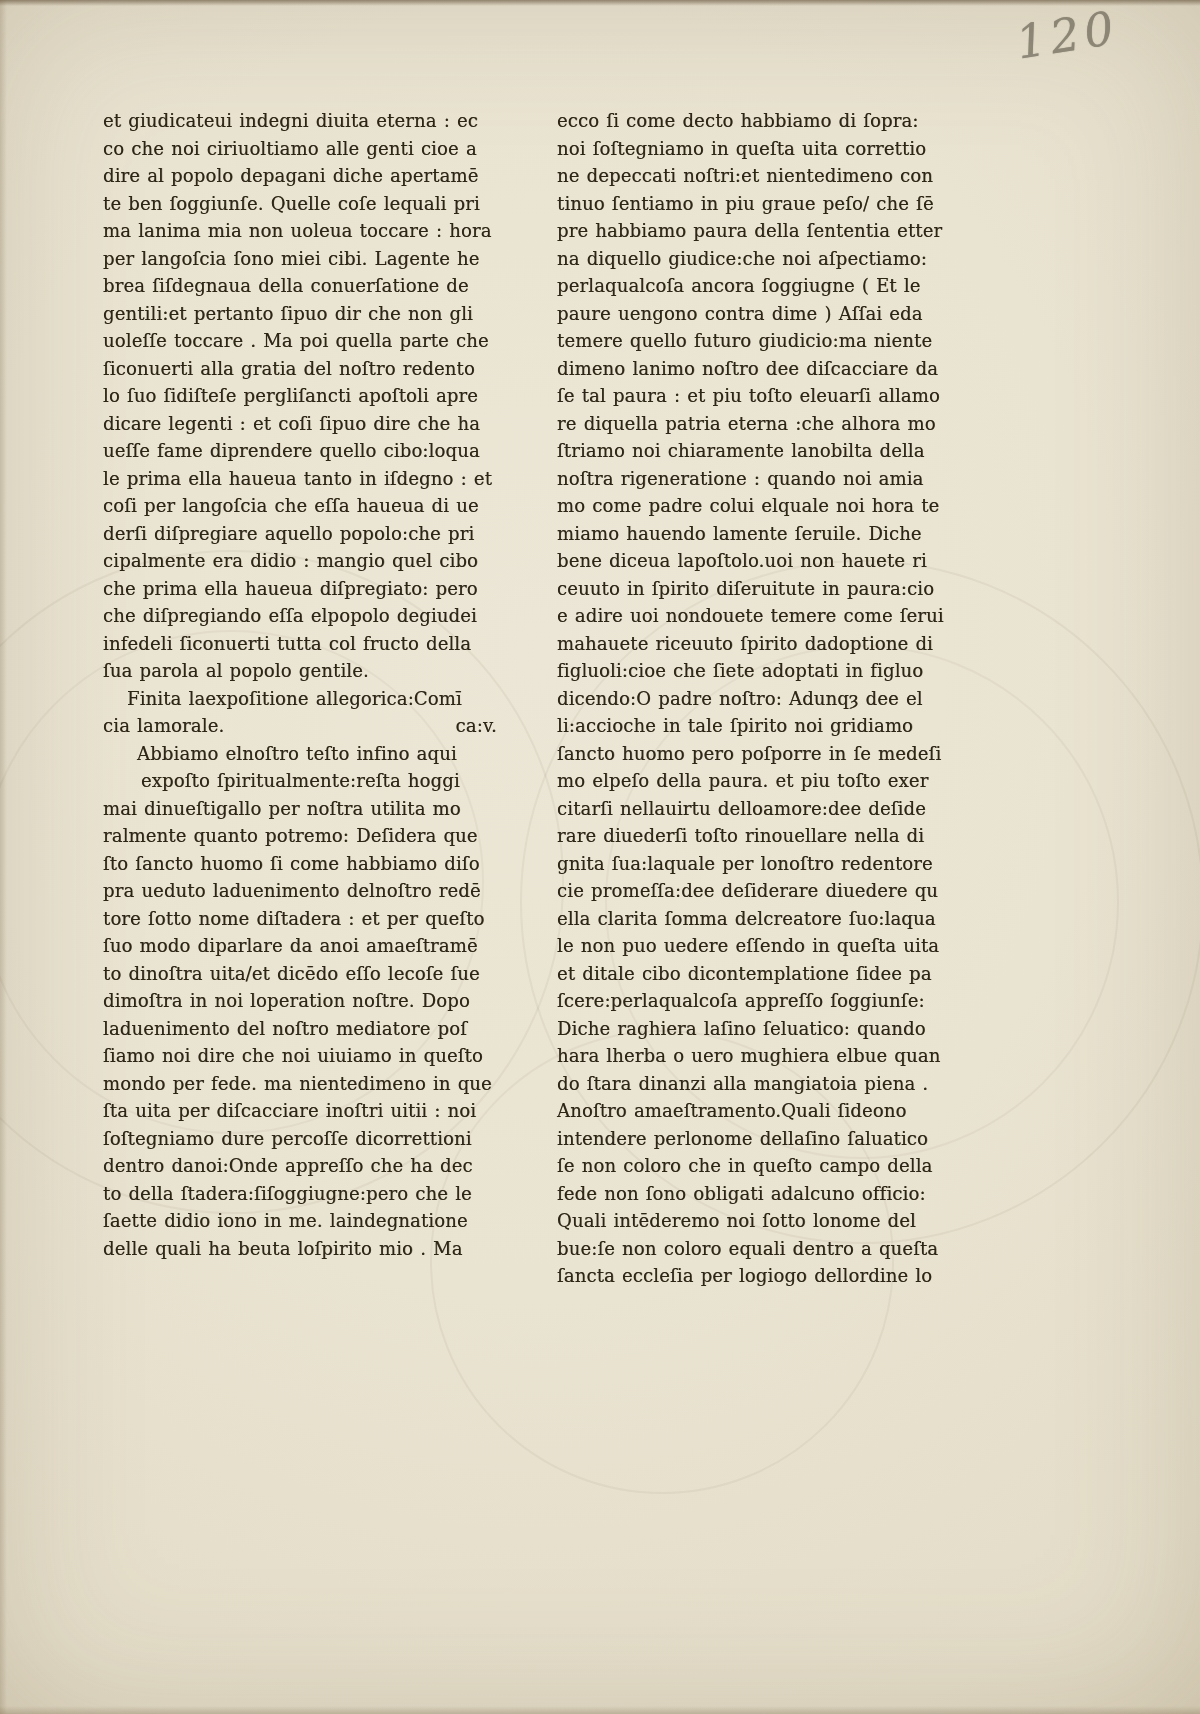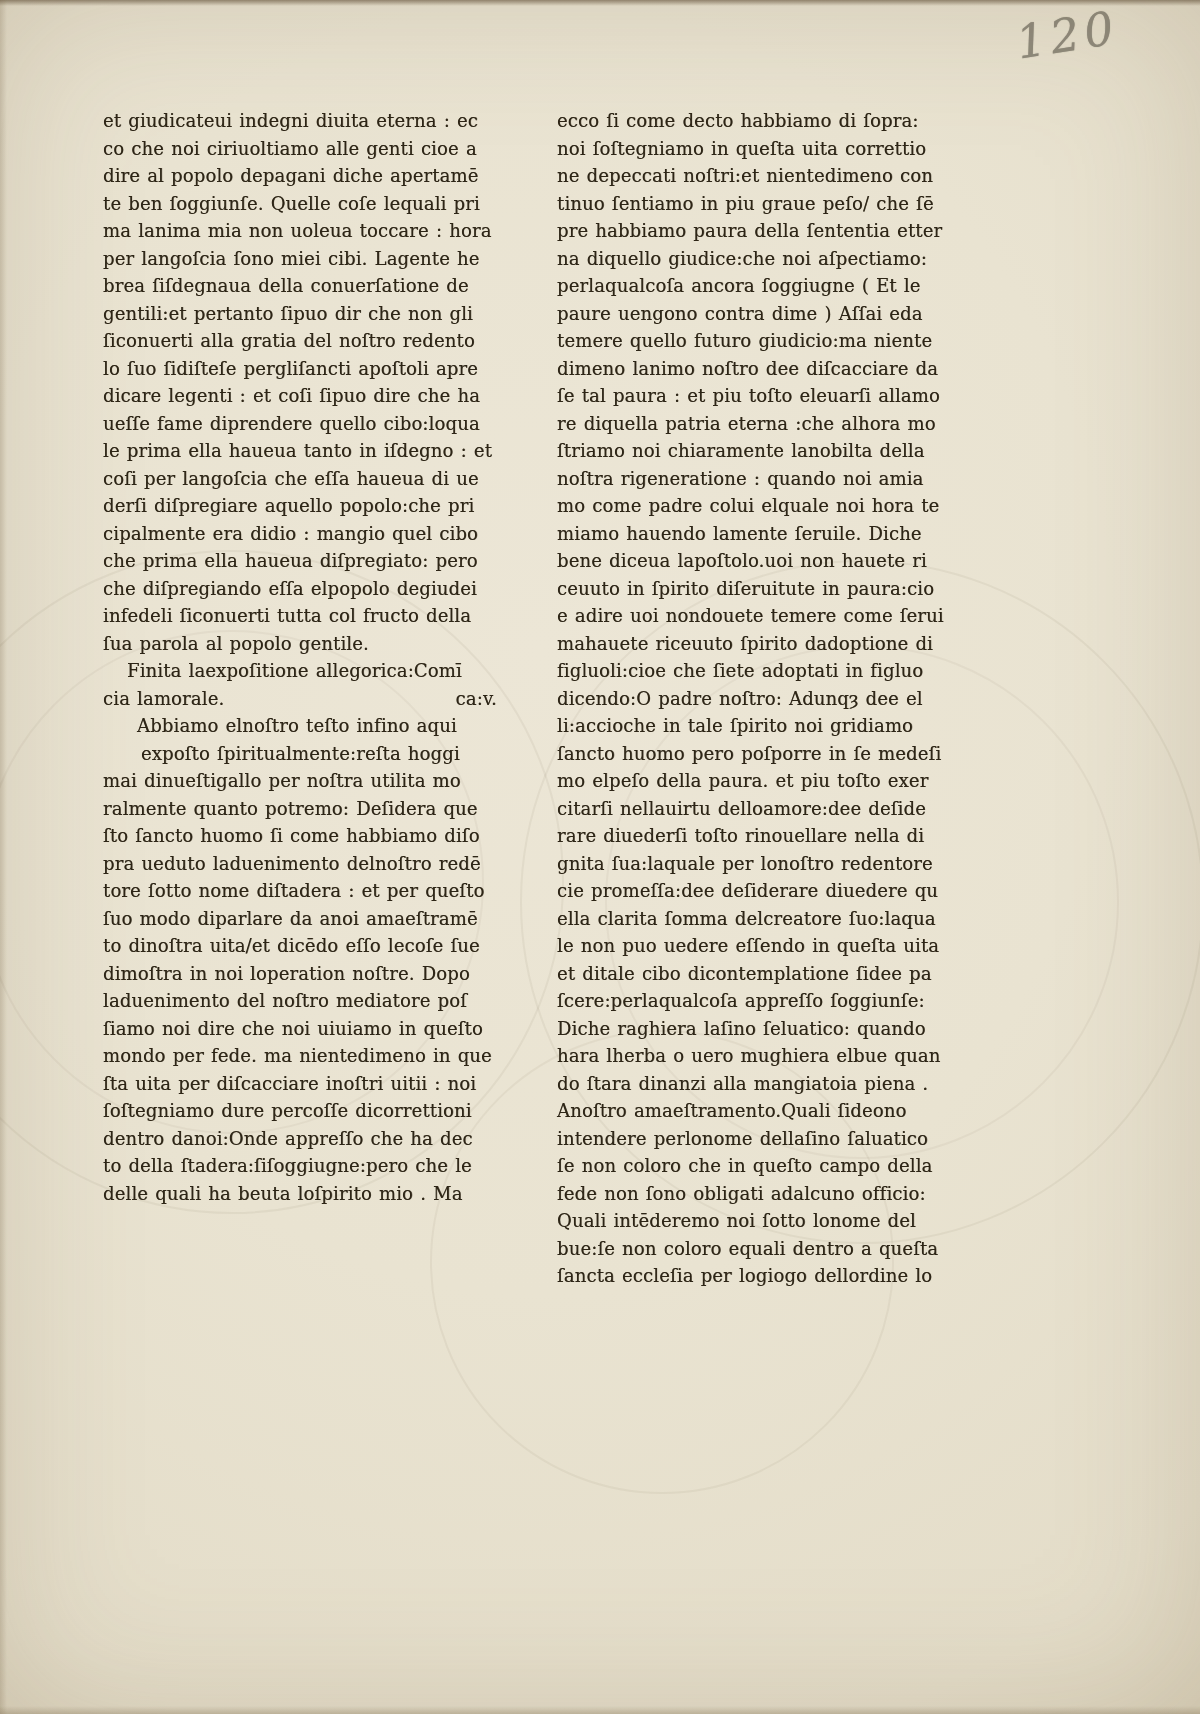--- a/index.html
+++ b/index.html
@@ -61,20 +61,21 @@
 
   <div class="col" id="col-left">
       <div class="line"><span>et giudicateui indegni diuita eterna : ec</span></div>
       <div class="line"><span>co che noi ciriuoltiamo alle genti cioe a</span></div>
       <div class="line"><span>dire al popolo depagani diche apertamē</span></div>
       <div class="line"><span>te ben ſoggiunſe. Quelle coſe lequali pri</span></div>
       <div class="line"><span>ma lanima mia non uoleua toccare : hora</span></div>
       <div class="line"><span>per langoſcia ſono miei cibi. Lagente he</span></div>
       <div class="line"><span>brea ſiſdegnaua della conuerſatione de</span></div>
       <div class="line"><span>gentili:et pertanto ſipuo dir che non gli</span></div>
+      <div class="line"><span>uoleſſe toccare . Ma poi quella parte che</span></div>
       <div class="line"><span>ſiconuerti alla gratia del noſtro redento</span></div>
       <div class="line"><span>lo ſuo ſidiſteſe pergliſancti apoſtoli apre</span></div>
       <div class="line"><span>dicare legenti : et coſi ſipuo dire che ha</span></div>
       <div class="line"><span>ueſſe fame diprendere quello cibo:loqua</span></div>
       <div class="line"><span>le prima ella haueua tanto in iſdegno : et</span></div>
       <div class="line"><span>coſi per langoſcia che eſſa haueua di ue</span></div>
       <div class="line"><span>derſi diſpregiare aquello popolo:che pri</span></div>
       <div class="line"><span>cipalmente era didio : mangio quel cibo</span></div>
       <div class="line"><span>che prima ella haueua diſpregiato: pero</span></div>
       <div class="line"><span>che diſpregiando eſſa elpopolo degiudei</span></div>
@@ -92,20 +93,21 @@
       <div class="line"><span>ſuo modo diparlare da anoi amaeſtramē</span></div>
       <div class="line"><span>to dinoſtra uita/et dicēdo eſſo lecoſe ſue</span></div>
       <div class="line"><span>dimoſtra in noi loperation noſtre. Dopo</span></div>
       <div class="line"><span>laduenimento del noſtro mediatore poſ</span></div>
       <div class="line"><span>ſiamo noi dire che noi uiuiamo in queſto</span></div>
       <div class="line"><span>mondo per fede. ma nientedimeno in que</span></div>
       <div class="line"><span>ſta uita per diſcacciare inoſtri uitii : noi</span></div>
       <div class="line"><span>ſoſtegniamo dure percoſſe dicorrettioni</span></div>
       <div class="line"><span>dentro danoi:Onde appreſſo che ha dec</span></div>
       <div class="line"><span>to della ſtadera:ſiſoggiugne:pero che le</span></div>
+      <div class="line"><span>ſaette didio iono in me. laindegnatione</span></div>
       <div class="line"><span>delle quali ha beuta loſpirito mio . Ma</span></div>
     </div>
 
   <div class="col" id="col-right">
       <div class="line"><span>ecco ſi come decto habbiamo di ſopra:</span></div>
       <div class="line"><span>noi ſoſtegniamo in queſta uita correttio</span></div>
       <div class="line"><span>ne depeccati noſtri:et nientedimeno con</span></div>
       <div class="line"><span>tinuo ſentiamo in piu graue peſo/ che ſē</span></div>
       <div class="line"><span>pre habbiamo paura della ſententia etter</span></div>
       <div class="line"><span>na diquello giudice:che noi aſpectiamo:</span></div>

